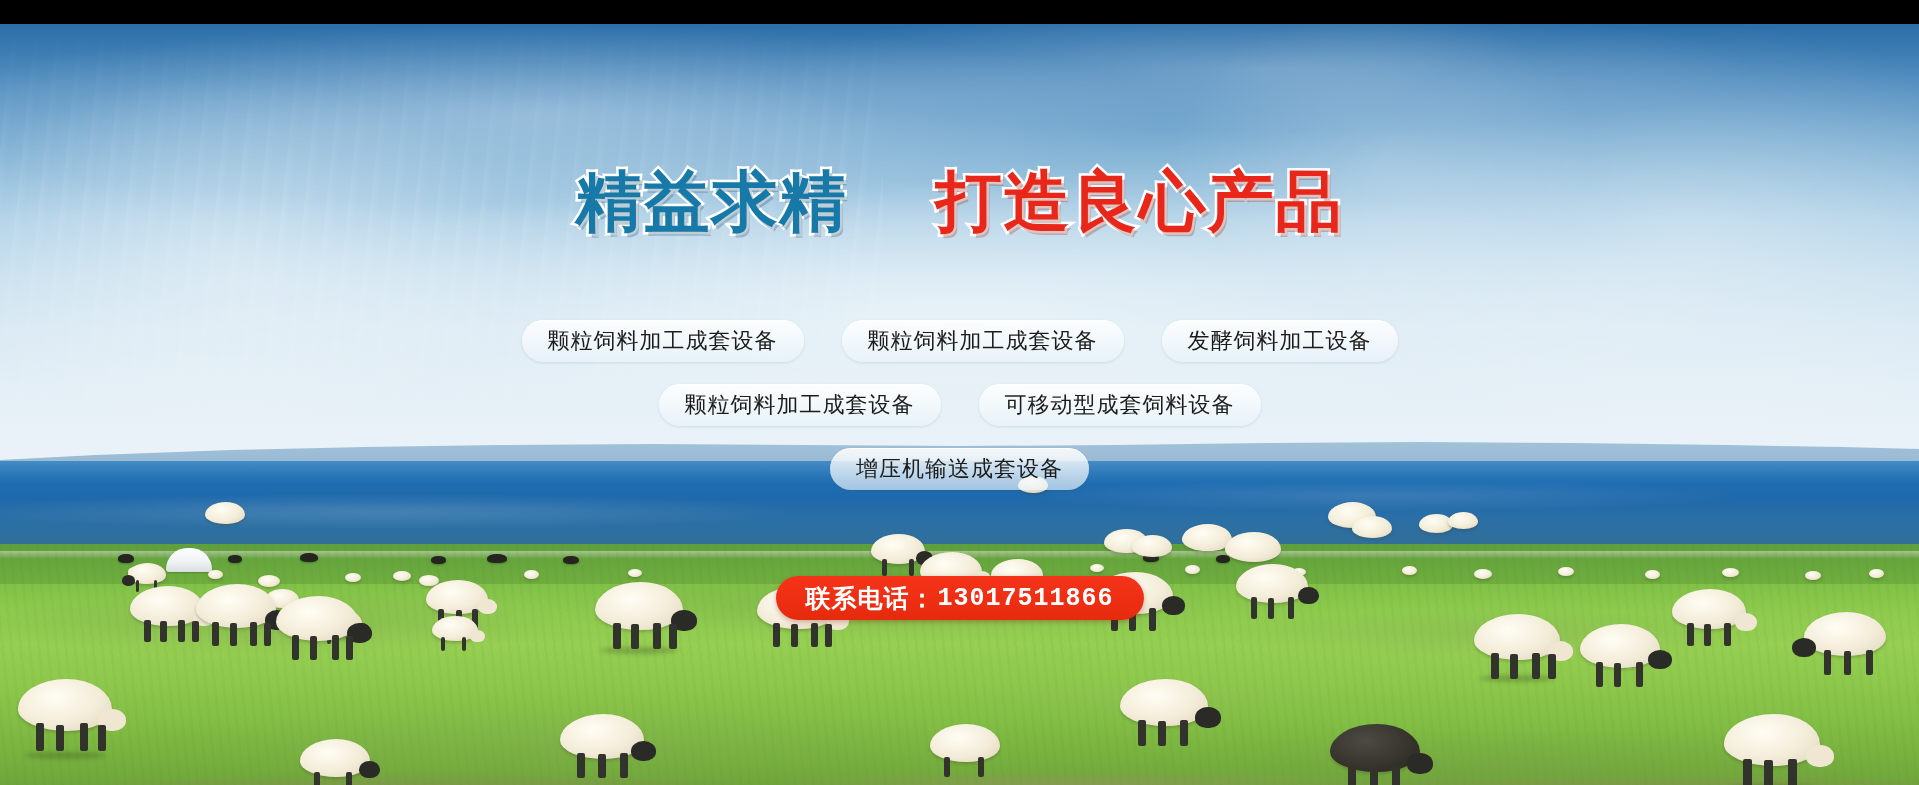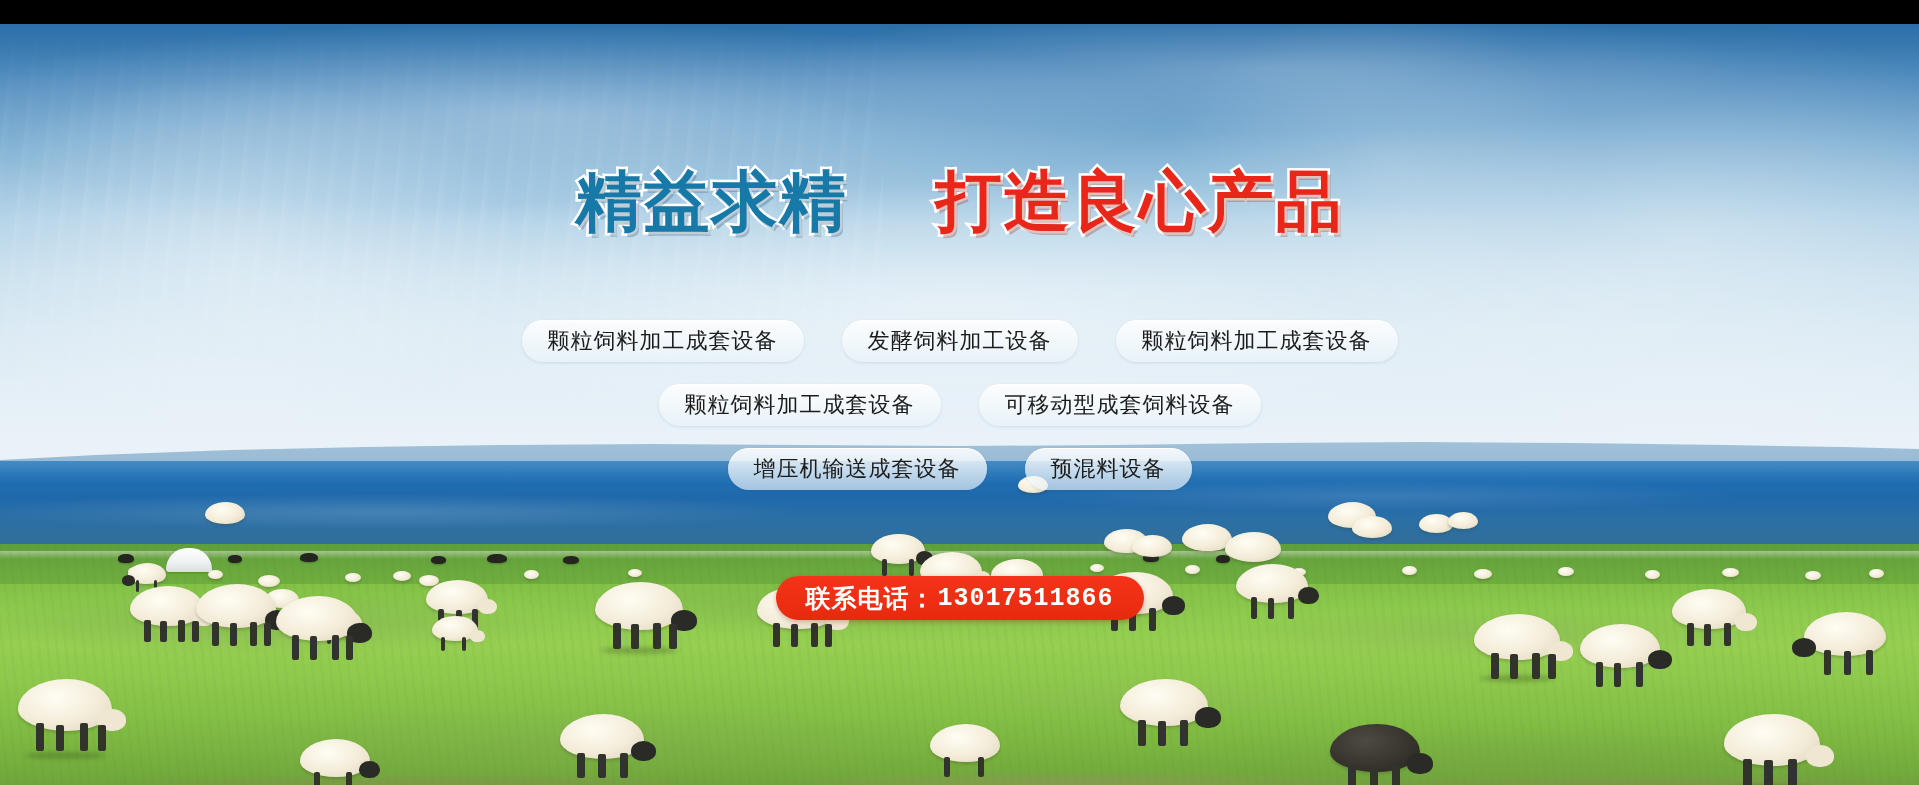--- a/index.html
+++ b/index.html
@@ -569,32 +569,31 @@
   <div class="headline">
     <span class="seg blue">精益求精</span>
     <span class="gap"></span>
     <span class="seg red">打造良心产品</span>
   </div>
 
   <div class="pill-rows">
 
     <div class="pill-row">
       <div class="pill">颗粒饲料加工成套设备</div>
+      <div class="pill">颗粒饲料加工成套设备</div>
       <div class="pill">发酵饲料加工设备</div>
-      <div class="pill">颗粒饲料加工成套设备</div>
     </div>
 
     <div class="pill-row">
       <div class="pill">颗粒饲料加工成套设备</div>
       <div class="pill">可移动型成套饲料设备</div>
     </div>
 
     <div class="pill-row">
       <div class="pill">增压机输送成套设备</div>
-      <div class="pill">预混料设备</div>
     </div>
 
   </div>
 
   <div class="phone-badge">
     <span class="label">联系电话：</span>
     <span class="number">13017511866</span>
   </div>
 
 </div>

